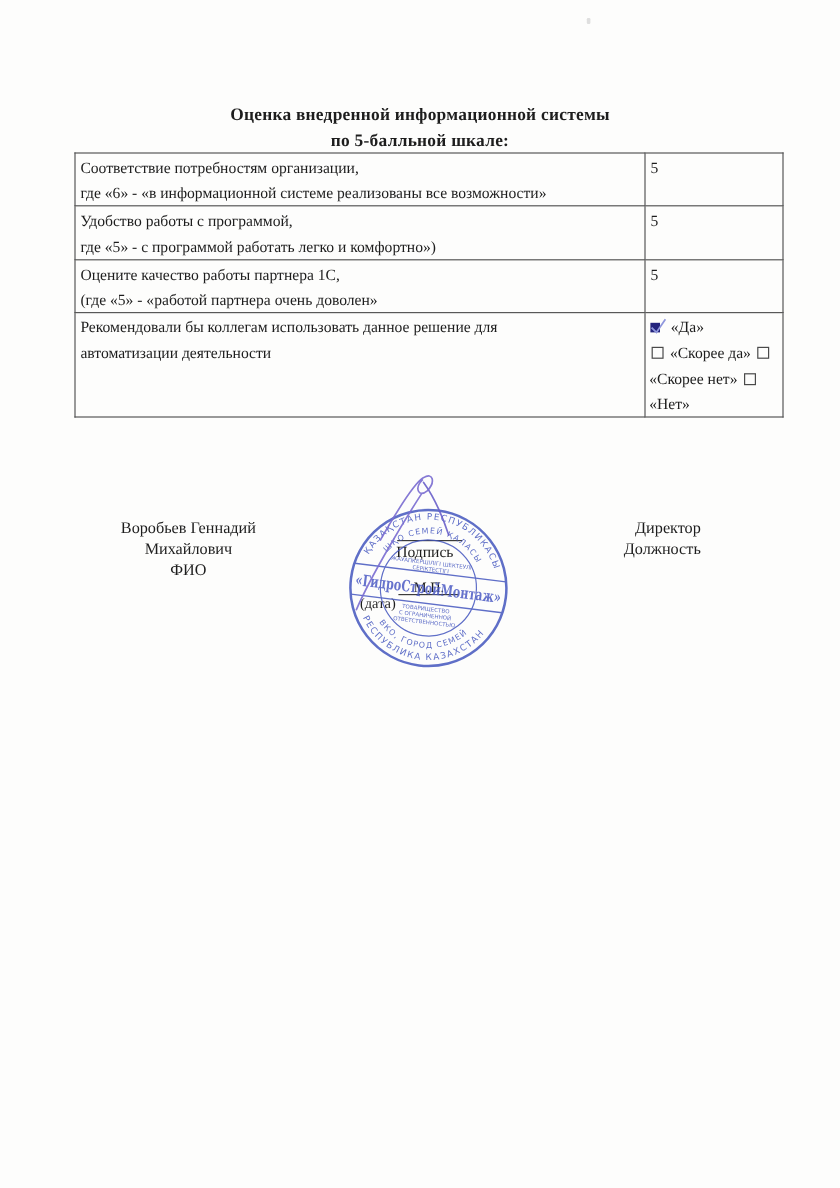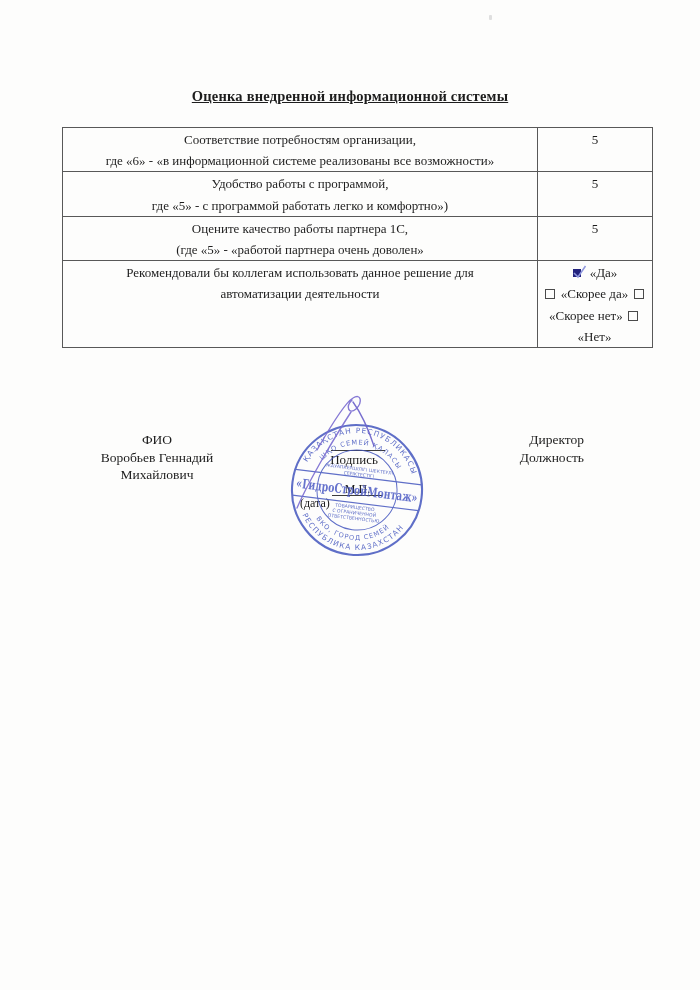--- a/index.html
+++ b/index.html
@@ -6,26 +6,25 @@
   .page {
     position:relative; width:700px; height:990px;
     background:#fdfdfc; overflow:hidden;
     font-family:"Liberation Serif", serif; color:#1d1d1d;
   }
   
   .title-wrap {
     position:absolute; top:85px; left:0; width:700px;
     text-align:center; font-weight:700; font-size:14.5px; line-height:22px;
     letter-spacing:.2px;
-    text-decoration:underline;
   }
   
   table.survey {
     position:absolute; left:62px; top:127px; width:572px;
-    border-collapse:collapse; table-layout:fixed; font-size:13px;text-align:center;
+    border-collapse:collapse; table-layout:fixed; font-size:13px;
   }
   table.survey td {
     border:1px solid #585858; vertical-align:top;
     padding:1px 4px 0 4px; line-height:21.2px;
   }
   td.qcell { width:466px; }
   td.scell { width:106px; padding-left:5px; }
   .opt-line { white-space:nowrap; }
   .chk-empty {
     display:inline-block; width:8px; height:8px;
@@ -60,20 +59,21 @@
 </style>
 </head>
 <body>
 
 <div class="page">
 
   <div class="scan-speck"></div>
 
   <div class="title-wrap">
     <div>Оценка внедренной информационной системы</div>
+    <div>по 5-балльной шкале:</div>
   </div>
 
   <table class="survey">
     <tbody>
       <tr style="height:42px;">
         <td class="qcell">
           <div>Соответствие потребностям организации,</div>
           <div>где «6» - «в информационной системе реализованы все возможности»</div>
         </td>
         <td class="scell">5</td>
@@ -115,22 +115,22 @@
           </div>
           <div class="opt-line">
             <span>«Нет»</span>
           </div>
         </td>
       </tr>
     </tbody>
   </table>
 
   <div class="sig-name">
+    <div>Воробьев Геннадий Михайлович</div>
     <div>ФИО</div>
-    <div>Воробьев Геннадий Михайлович</div>
   </div>
 
   <div class="rule-sign"></div>
   <div class="cap-sign">Подпись</div>
   <div class="cap-mp">М.П.</div>
   <div class="rule-date"></div>
   <div class="cap-date">(дата)</div>
 
   <div class="sig-pos">
     <div>Директор</div>

